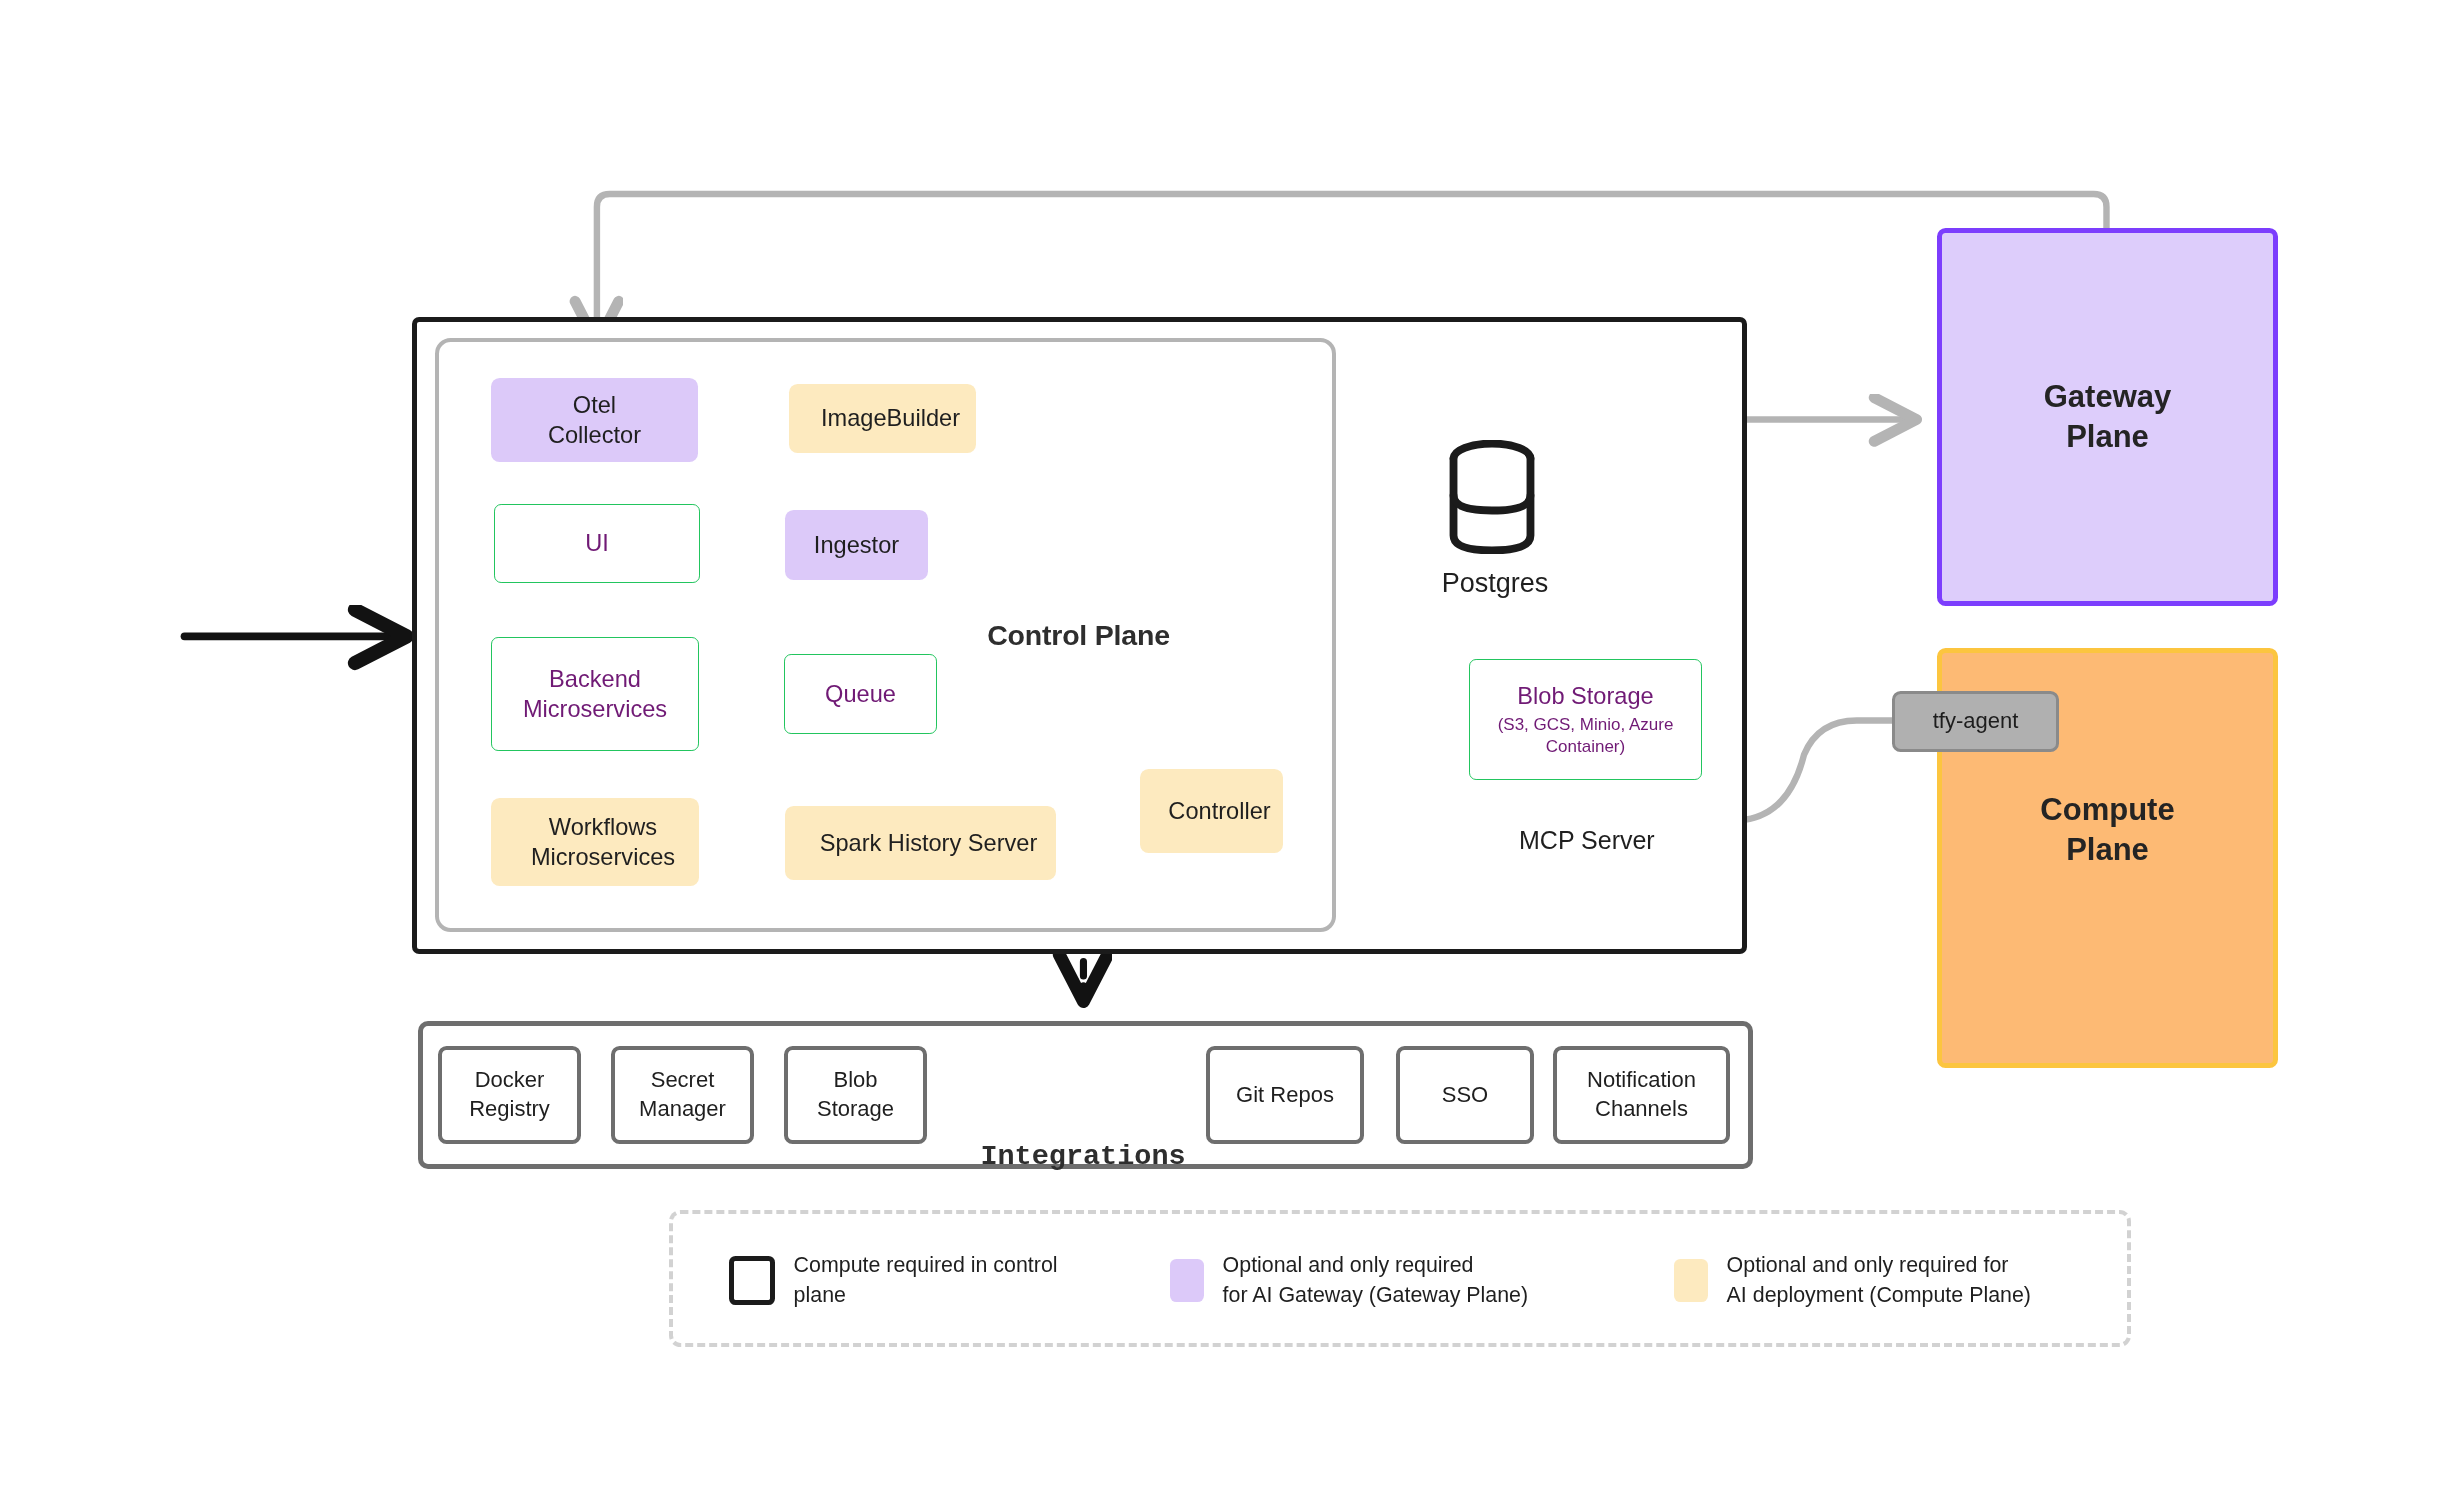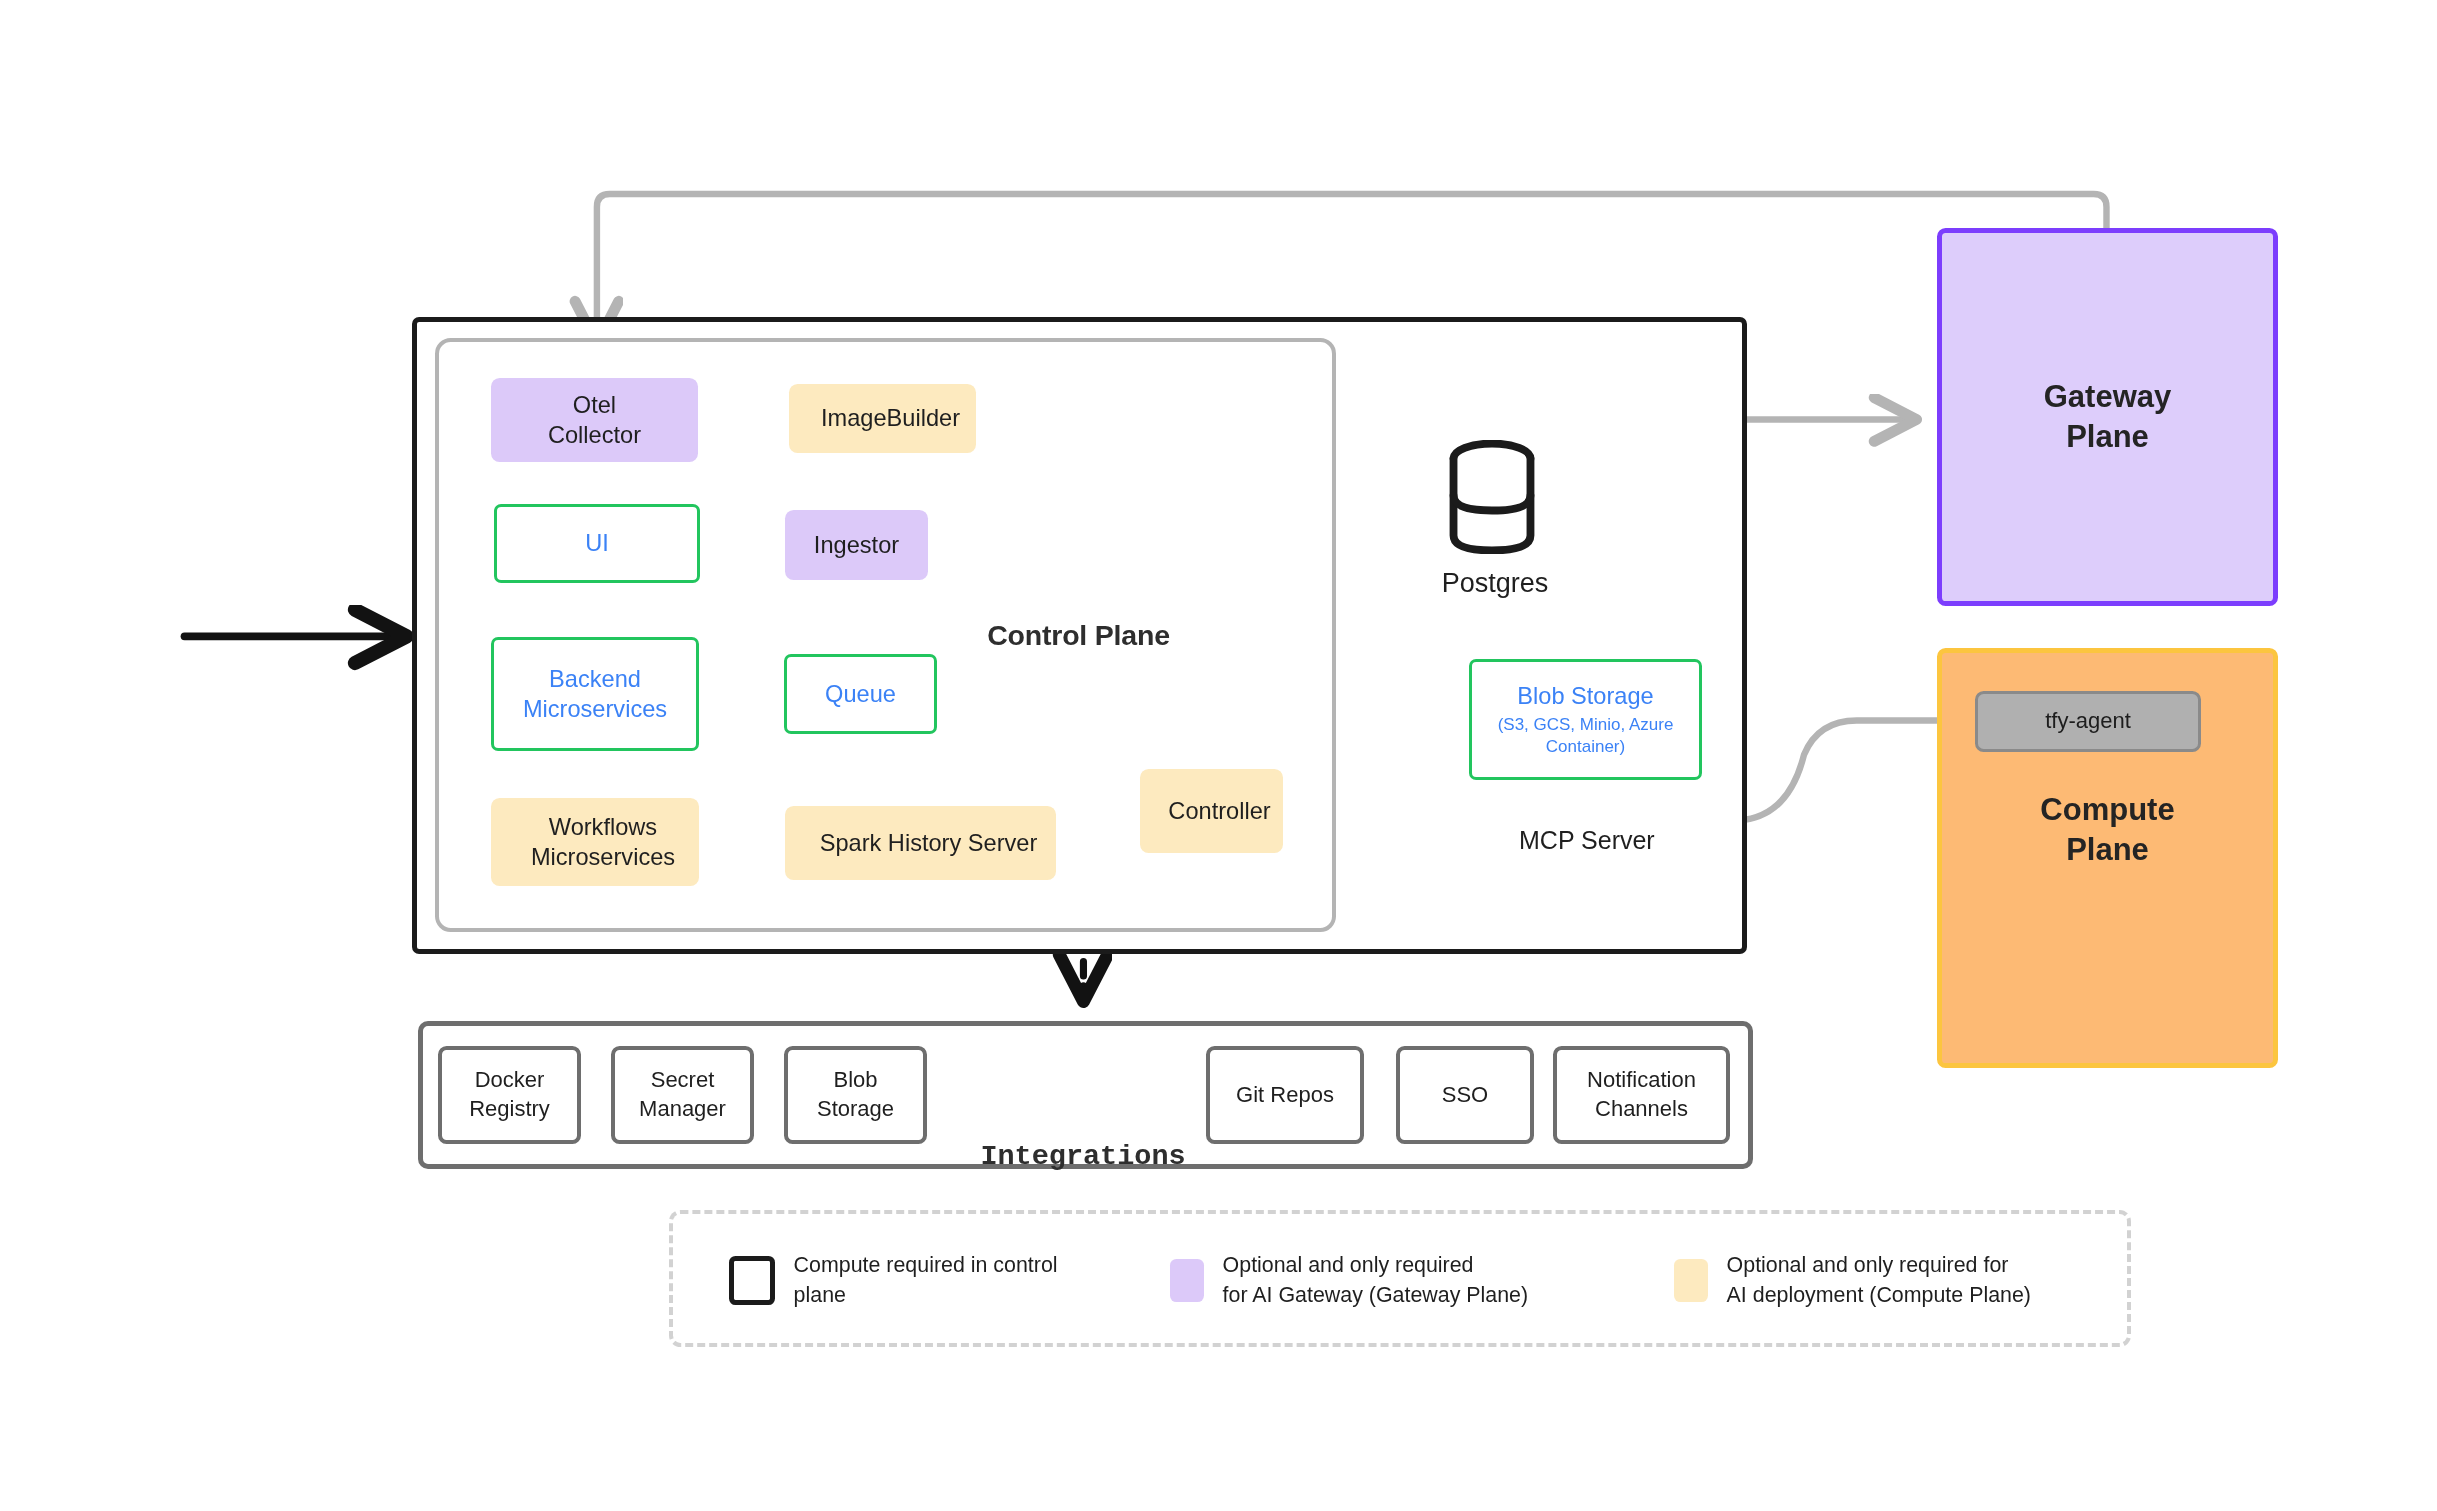--- a/index.html
+++ b/index.html
@@ -49,25 +49,25 @@
   }
   .cp-title {
     font-size: 28.5px;
     font-weight: bold;
     color: #2e2e2e;
     letter-spacing: -0.2px;
   }
 
   
   .box-black {
-    border: 3px solid #22c55e;
+    border: 1px solid #22c55e;
     border-radius: 7.1px;
     background: #ffffff;
     font-size: 23.6px;
-    color: #3b82f6;
+    color: #701a75;
   }
   .box-purple {
     background: #dcc9f9;
     border-radius: 8.6px;
     font-size: 23.6px;
     color: #1f1f1f;
   }
   .box-yellow {
     background: #fdeabf;
     border-radius: 8.6px;
@@ -293,21 +293,21 @@
   <div class="node plane-gateway" style="left:1937px; top:228px; width:341px; height:378px;">
     <span class="plane-title" style="white-space:pre-line;">Gateway
 Plane</span>
   </div>
 
   <div class="node plane-compute" style="left:1937px; top:648px; width:341px; height:420px; align-items:flex-start;">
     <span class="plane-title" style="white-space:pre-line; margin-top:137px;">Compute
 Plane</span>
   </div>
 
-  <div class="node box-gray" style="left:1975px; top:691px; width:226px; height:61px;justify-content:center;">
+  <div class="node box-gray" style="left:1892px; top:691px; width:167px; height:61px;justify-content:center;">
     <span>tfy-agent</span>
   </div>
 
   <div class="node integ-bar" style="left:418px; top:1021px; width:1335px; height:148px;"></div>
 
   <div class="node integ-title" style="left:976px; top:1136px; width:214px; height:43px;font-family:Liberation Mono, monospace;">Integrations</div>
 
   <div class="integ-chip" style="left:438px; top:1046px; width:143px; height:98px;">
     <span style="white-space:pre-line;">Docker
 Registry</span>

